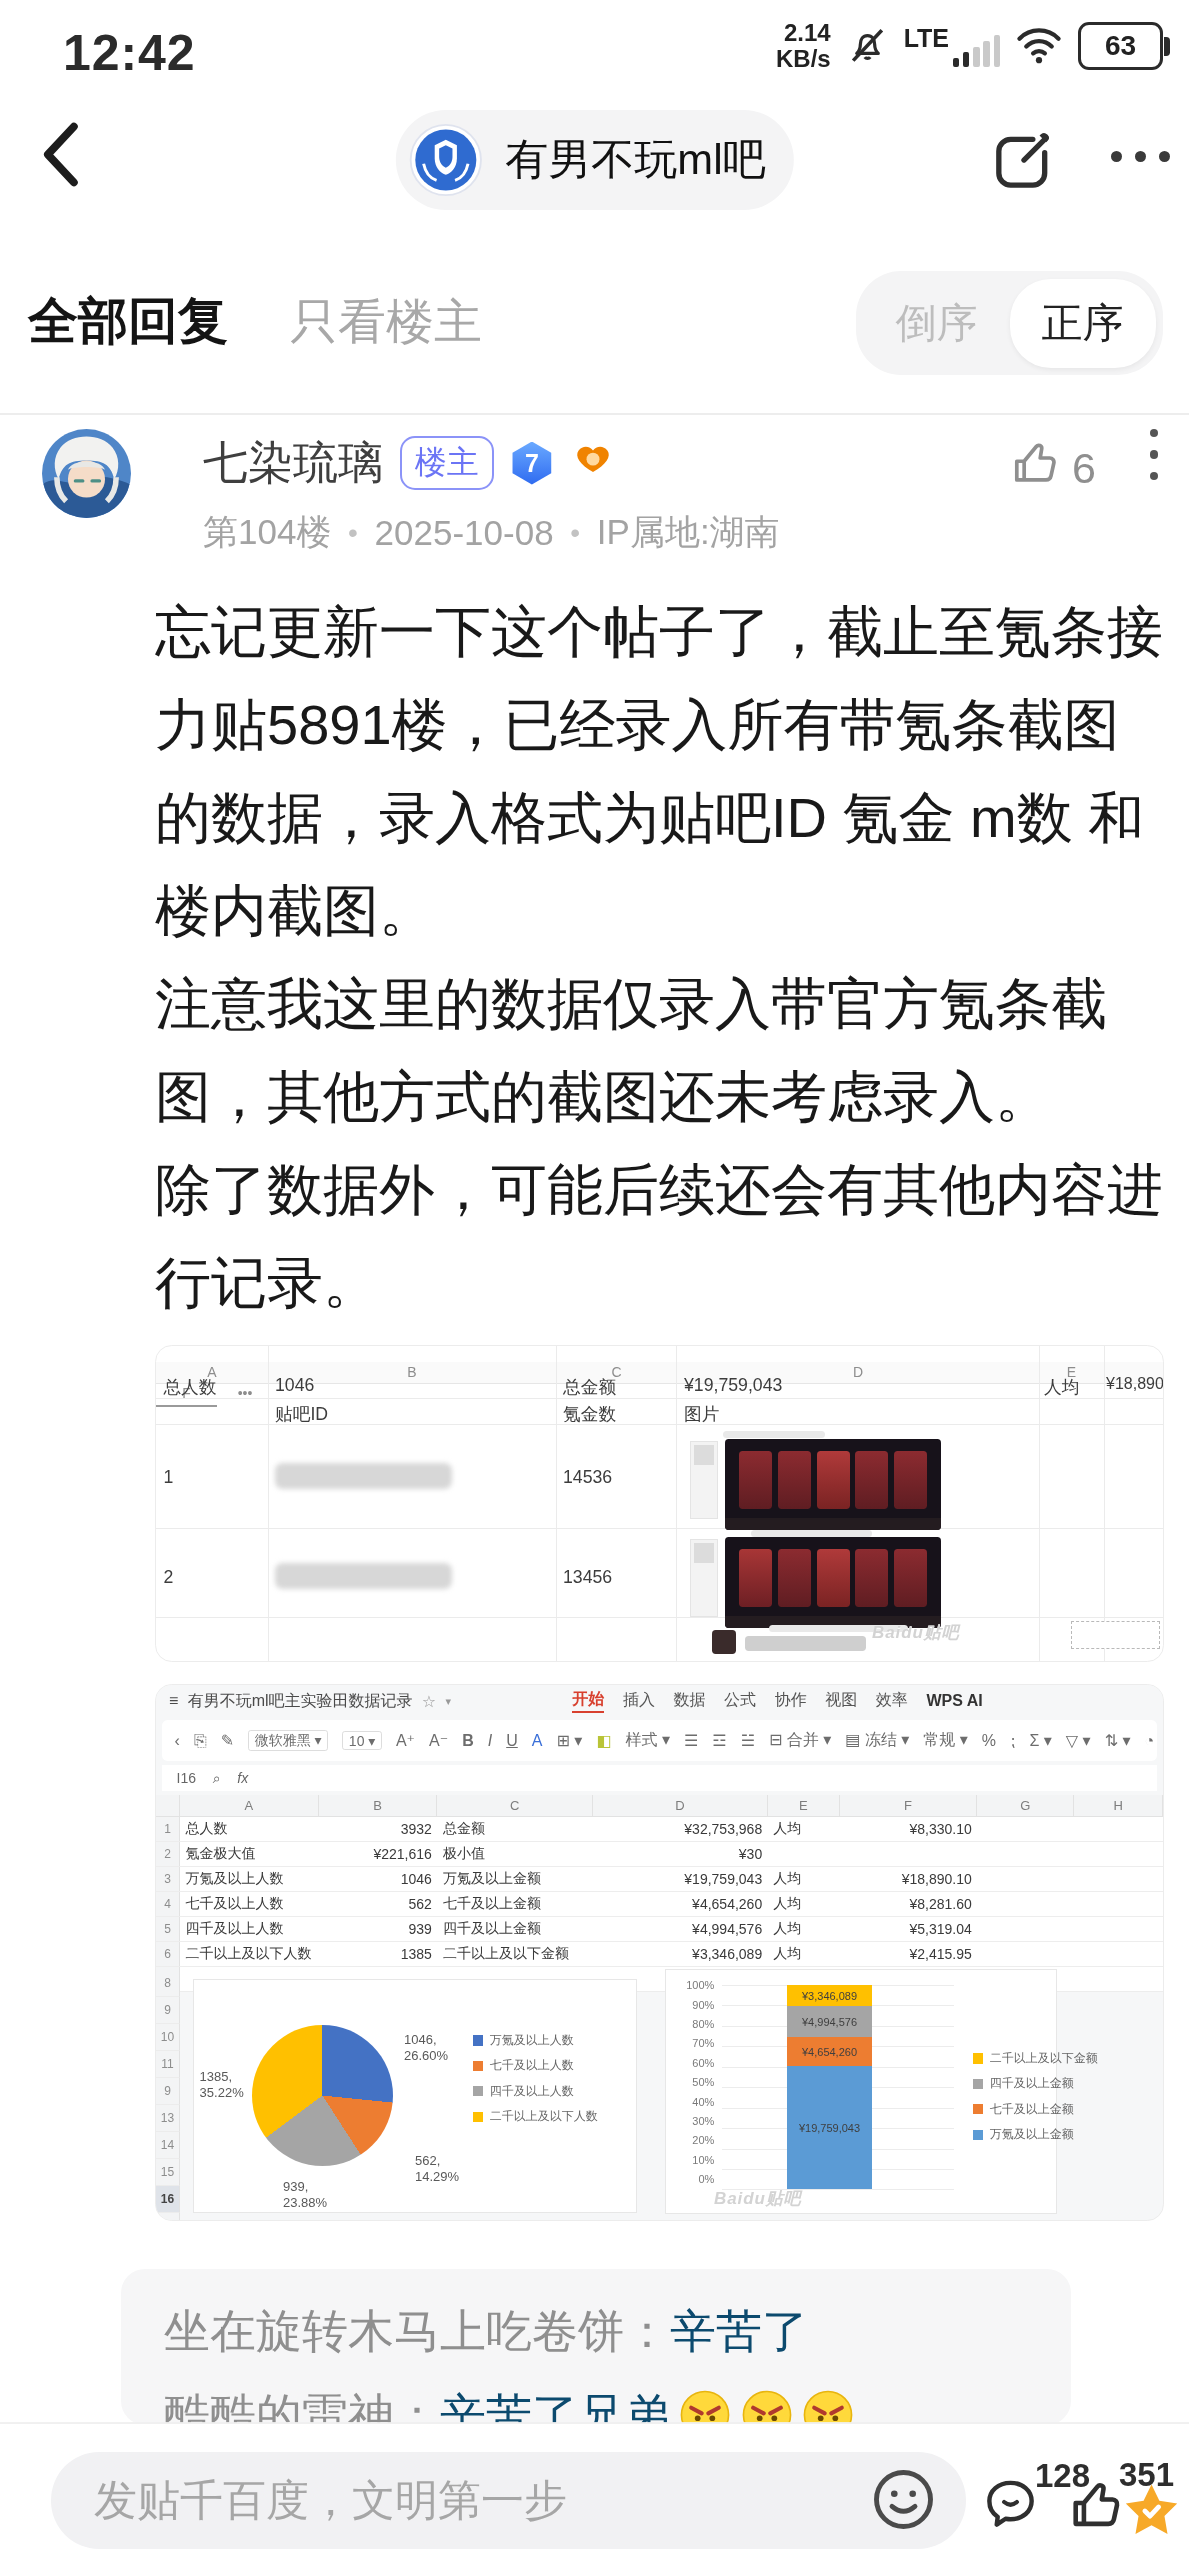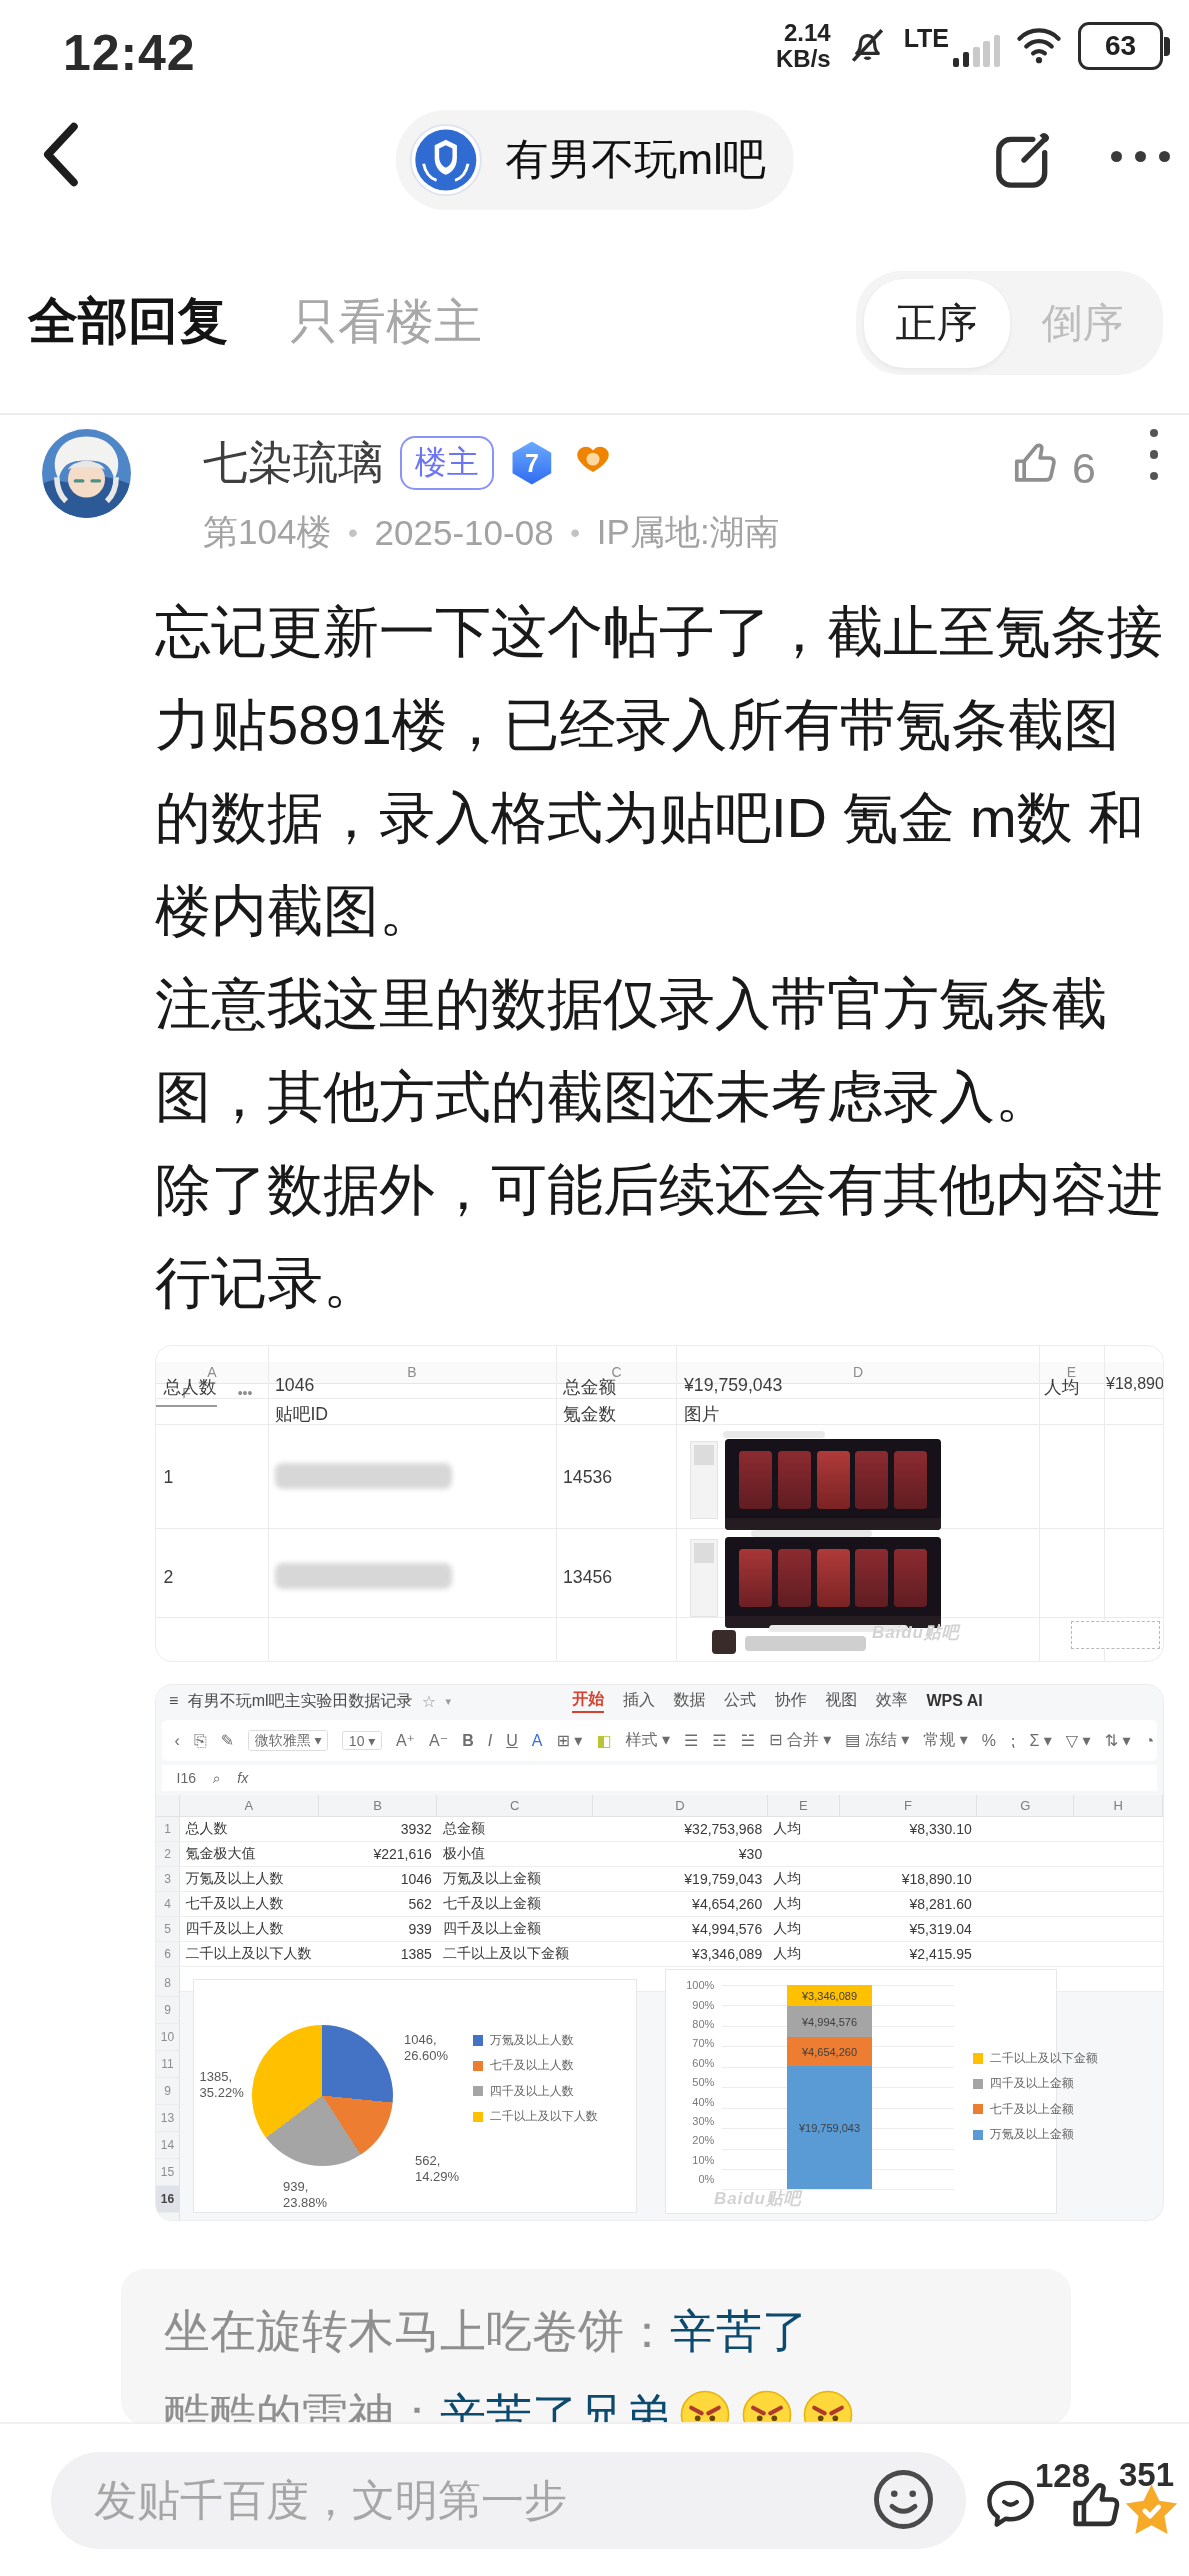--- a/index.html
+++ b/index.html
@@ -211,22 +211,22 @@
 </div>
 <div class="abs nav-more">
     <i></i>
     <i></i>
     <i></i>
   </div>
 
 <div class="abs tab-all">全部回复</div>
 <div class="abs tab-op">只看楼主</div>
 <div class="abs sort-toggle">
+  <span class="sort-seg">倒序</span>
   <span class="sort-seg active">正序</span>
-  <span class="sort-seg">倒序</span>
 </div>
 <div class="abs tabs-divider"></div>
 
 <div class="abs avatar">
   <svg width="89" height="89" viewBox="0 0 48 48">
       <rect width="48" height="48" fill="#4f86c8"></rect>
       <path d="M0 30c8-6 14 2 22-2s16-2 26 2v18H0z" fill="#2c5a96"></path>
       <path d="M10 10c6-8 22-8 28 0 4 5 4 12 1 17-2-8-6-10-15-10s-13 2-15 10c-3-5-3-12 1-17z" fill="#f2f2f0"></path>
       <circle cx="24" cy="27" r="10" fill="#f5dcc8"></circle>
       <path d="M14 22c2-6 18-6 20 0-2-2-18-2-20 0z" fill="#e8e8e6"></path>

